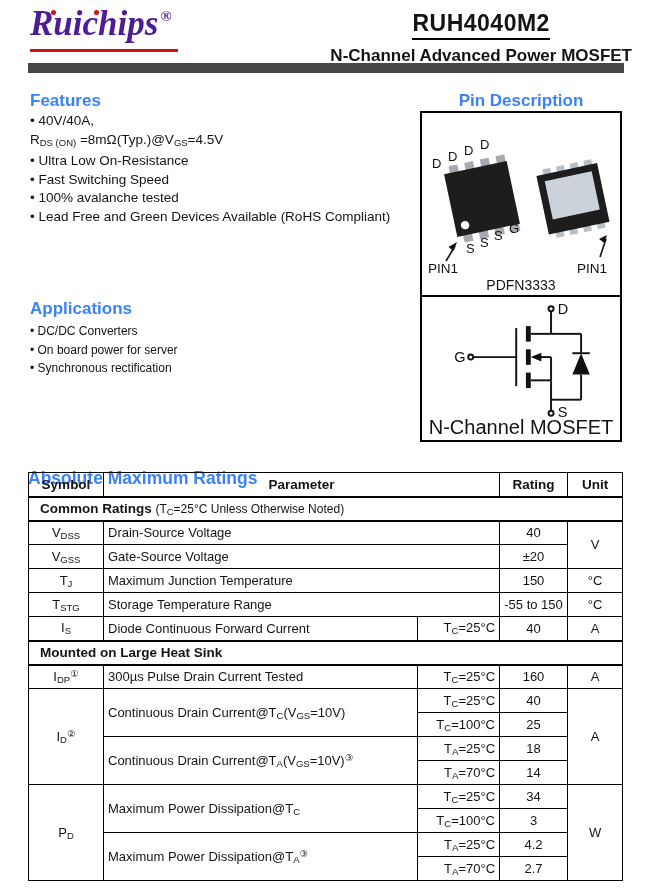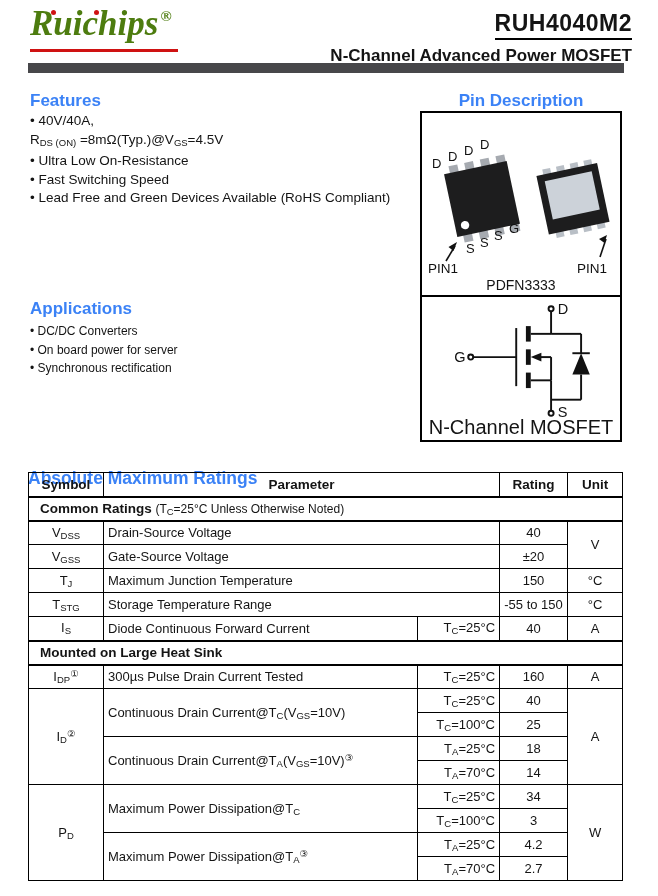--- a/index.html
+++ b/index.html
@@ -2,26 +2,26 @@
 <html><head>
 <meta charset="utf-8">
 <style>
   html,body { margin:0; padding:0; background:#ffffff; }
   .page {
     position:relative; width:658px; height:896px; background:#ffffff;
     font-family:"Liberation Sans", sans-serif; color:#141414; overflow:hidden;
   }
   
   .logo { position:absolute; left:30px; top:6px; font-family:"Liberation Serif", serif;
-          font-style:italic; font-weight:bold; font-size:35px; line-height:1; color:#4d7c0f; }
+          font-style:italic; font-weight:bold; font-size:35px; line-height:1; color:#4c1d95; }
   .logo .reg { font-style:normal; font-size:15px; vertical-align:14px; margin-left:2px; }
   .logo-underline { position:absolute; left:30px; top:49px; width:148px; height:3px; background:#cf1212; }
   .logo-dot { position:absolute; width:5px; height:5px; border-radius:50%; background:#cf1212; top:10px; }
   .logo-dot.d1 { left:51px; } .logo-dot.d2 { left:94px; }
-  .head-right { position:absolute; right:26px; top:10px; text-align:right; }
+  .head-right { position:absolute; right:26px; top:10px; text-align:center; }
   .part-number { display:inline-block; font-size:23px; font-weight:bold; letter-spacing:0.5px;
                  border-bottom:2.5px solid #000; padding-bottom:1px; }
   .subtitle { margin-top:6px; font-size:17px; font-weight:bold; }
   .head-bar { position:absolute; left:28px; top:63px; width:596px; height:10px; background:#47474a; }
   
   .sec-heading { position:absolute; font-size:17px; font-weight:bold; color:#3b82f6; }
   
   .feat-list { position:absolute; left:30px; top:112px; font-size:13.5px; line-height:18.6px; }
   .app-list  { position:absolute; left:30px; top:322px; font-size:12px; line-height:18.6px; }
   sub { font-size:9.5px; vertical-align:-2px; }
@@ -69,20 +69,21 @@
     <div class="subtitle">N-Channel Advanced Power MOSFET</div>
   </div>
   <div class="head-bar"></div>
 
   <div class="sec-heading" style="left:30px; top:91px;">Features</div>
   <div class="feat-list">
     <div>• 40V/40A,</div>
     <div>R<sub>DS (ON)</sub> =8mΩ(Typ.)@V<sub>GS</sub>=4.5V</div>
     <div>• Ultra Low On-Resistance</div>
     <div>• Fast Switching Speed</div>
+    <div>• 100% avalanche tested</div>
     <div>• Lead Free and Green Devices Available (RoHS Compliant)</div>
   </div>
 
   <div class="sec-heading" style="left:30px; top:299px;">Applications</div>
   <div class="app-list">
     <div>• DC/DC Converters</div>
     <div>• On board power for server</div>
     <div>• Synchronous rectification</div>
   </div>
 

